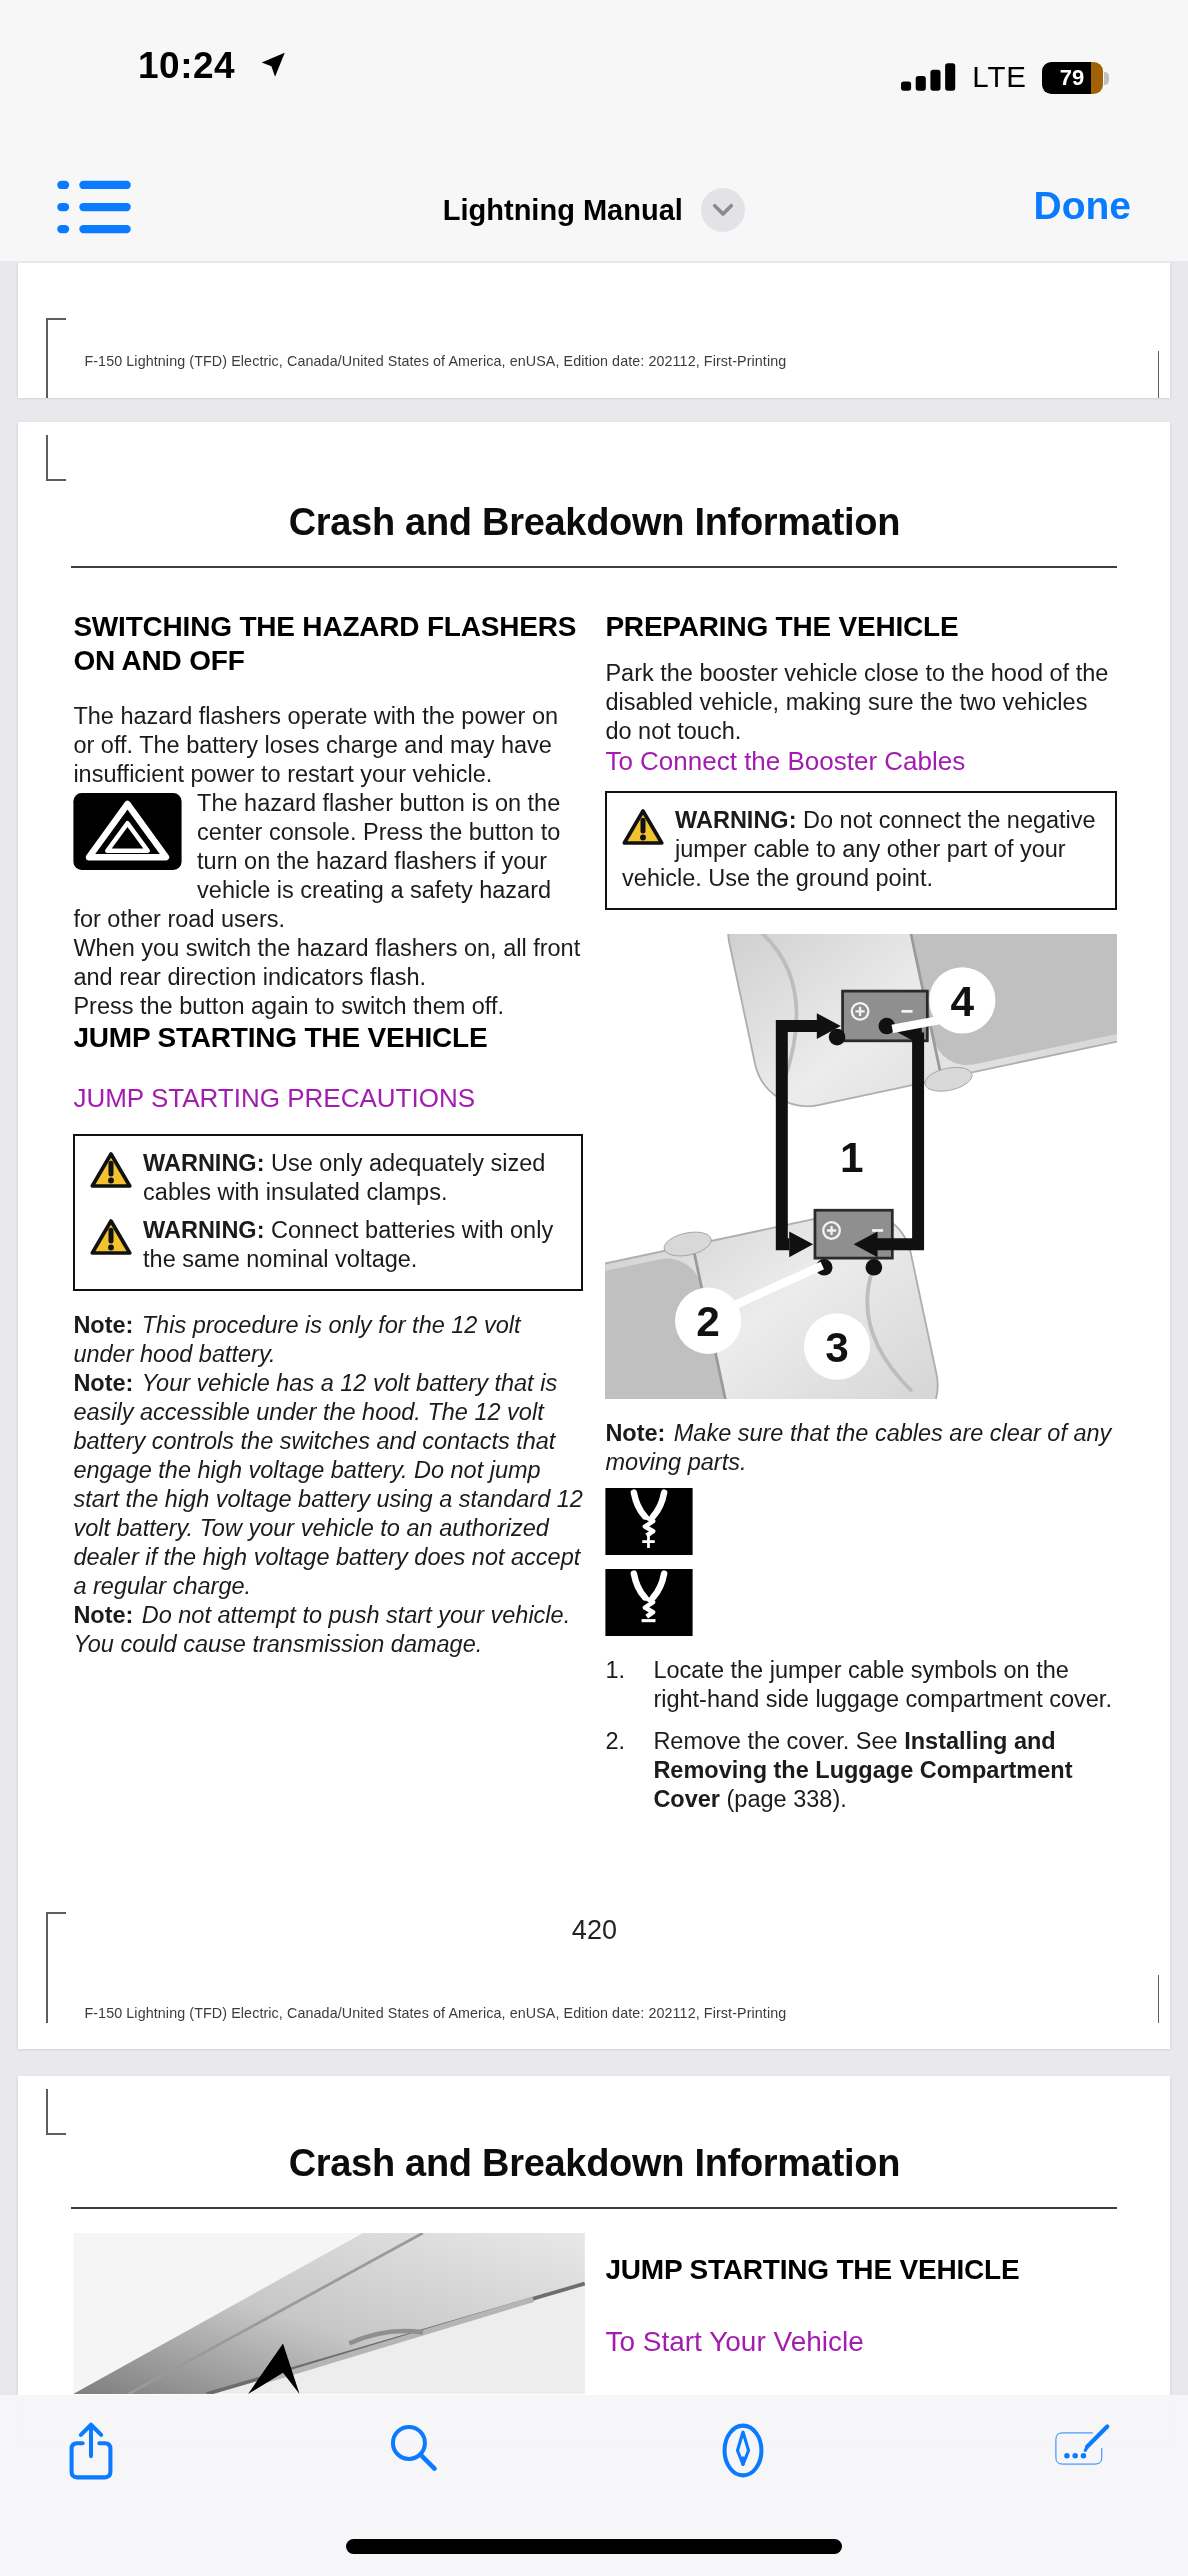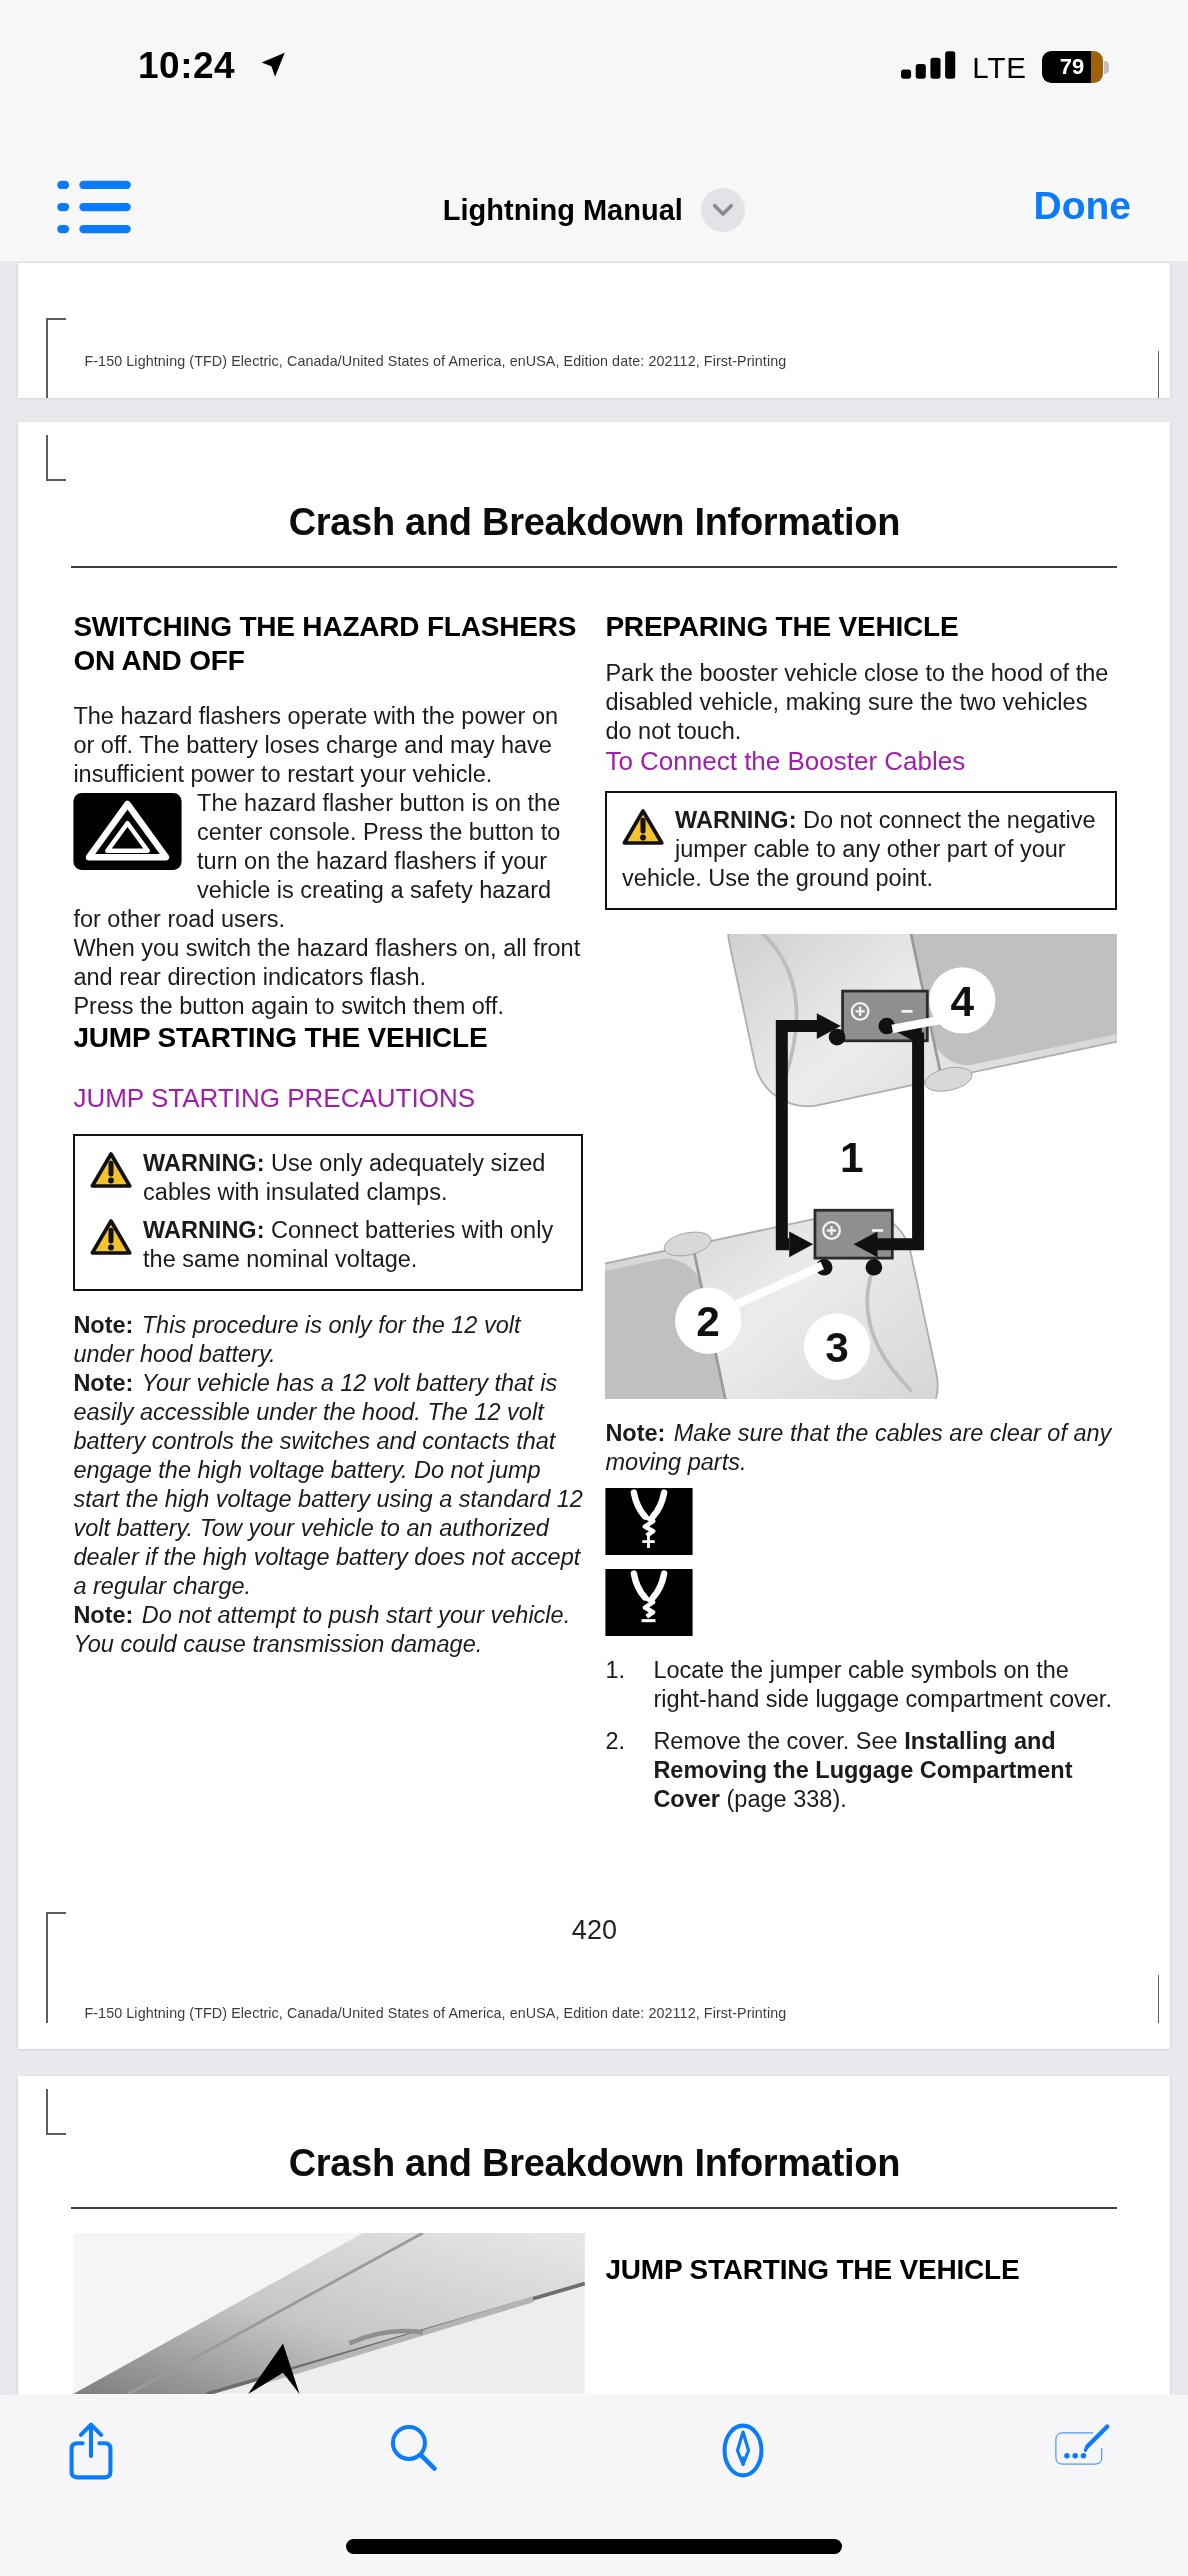--- a/index.html
+++ b/index.html
@@ -4,21 +4,21 @@
 <style>
   html,body{margin:0;padding:0;background:#444;}
   .screen{position:relative;width:1188px;height:2576px;background:#E8E8ED;
     font-family:"Liberation Sans",sans-serif;overflow:hidden;color:#1b1b1b;}
 
   
   .chrome-top{position:absolute;left:0;top:0;width:100%;height:261px;background:#F7F7F8;z-index:6;}
   .status-row{position:absolute;top:39px;left:0;width:100%;height:59px;}
   .time{position:absolute;left:138px;top:5.5px;font-size:37px;font-weight:700;letter-spacing:0.5px;color:#000;}
   .loc-arrow{position:absolute;left:258px;top:11px;}
-  .status-right{position:absolute;right:79px;top:12px;display:flex;align-items:flex-start;gap:14.7px;}
+  .status-right{position:absolute;right:79px;top:21px;display:flex;align-items:flex-end;gap:14.7px;}
   .lte{font-size:29.5px;color:#000;letter-spacing:0.9px;}
   .bat{display:flex;align-items:center;}
   .bat-body{position:relative;width:61px;height:32px;border-radius:9.2px;background:#a16207;overflow:hidden;}
   .bat-fill{position:absolute;left:0;top:0;bottom:0;width:49px;background:#000;border-radius:9.2px 0 0 9.2px;}
   .bat-num{position:absolute;inset:0;color:#fff;font-size:22px;font-weight:700;text-align:center;line-height:32px;}
   .bat-tip{width:4.6px;height:13px;background:#BFBFC4;border-radius:0 4.6px 4.6px 0;margin-left:1.8px;}
 
   .nav-row{position:absolute;top:162px;left:0;width:100%;height:96px;}
   .toc-btn{position:absolute;left:57px;top:16.6px;cursor:pointer;}
   .nav-center{position:absolute;left:0;top:0;width:100%;height:100%;display:flex;align-items:center;justify-content:center;gap:18.4px;}
@@ -355,20 +355,21 @@
           <polygon points="145,175 556,55 556,175" fill="#ededed"></polygon>
           <line x1="145" y1="175" x2="556" y2="55" stroke="#6d6d6d" stroke-width="4"></line>
           <line x1="60" y1="175" x2="380" y2="0" stroke="#9a9a9a" stroke-width="3"></line>
           <line x1="210" y1="160" x2="500" y2="72" stroke="#b5b5b5" stroke-width="6"></line>
           <path d="M300 120 q40 -18 80 -12" stroke="#8f8f8f" stroke-width="5" fill="none"></path>
           <path d="M190 175 L228 120 L246 175 L228 152 Z" fill="#000"></path>
         </svg>
       </div>
       <div class="p3-right">
         <h2 class="h-sec">JUMP STARTING THE VEHICLE</h2>
+        <h3 class="h-sub">To Start Your Vehicle</h3>
       </div>
     </div>
   </div>
 
   <div class="toolbar">
     <span class="tb-icon tb-share">
       <svg width="50" height="61" viewBox="0 0 54 66" fill="none" stroke="#0A7AFF" stroke-width="4.4" stroke-linecap="round" stroke-linejoin="round">
         <line x1="27" y1="5" x2="27" y2="38"></line>
         <path d="M16 15 L27 4 L38 15"></path>
         <path d="M18 24 H12 q-6 0 -6 6 v25 q0 6 6 6 h30 q6 0 6 -6 V30 q0 -6 -6 -6 h-6"></path>

